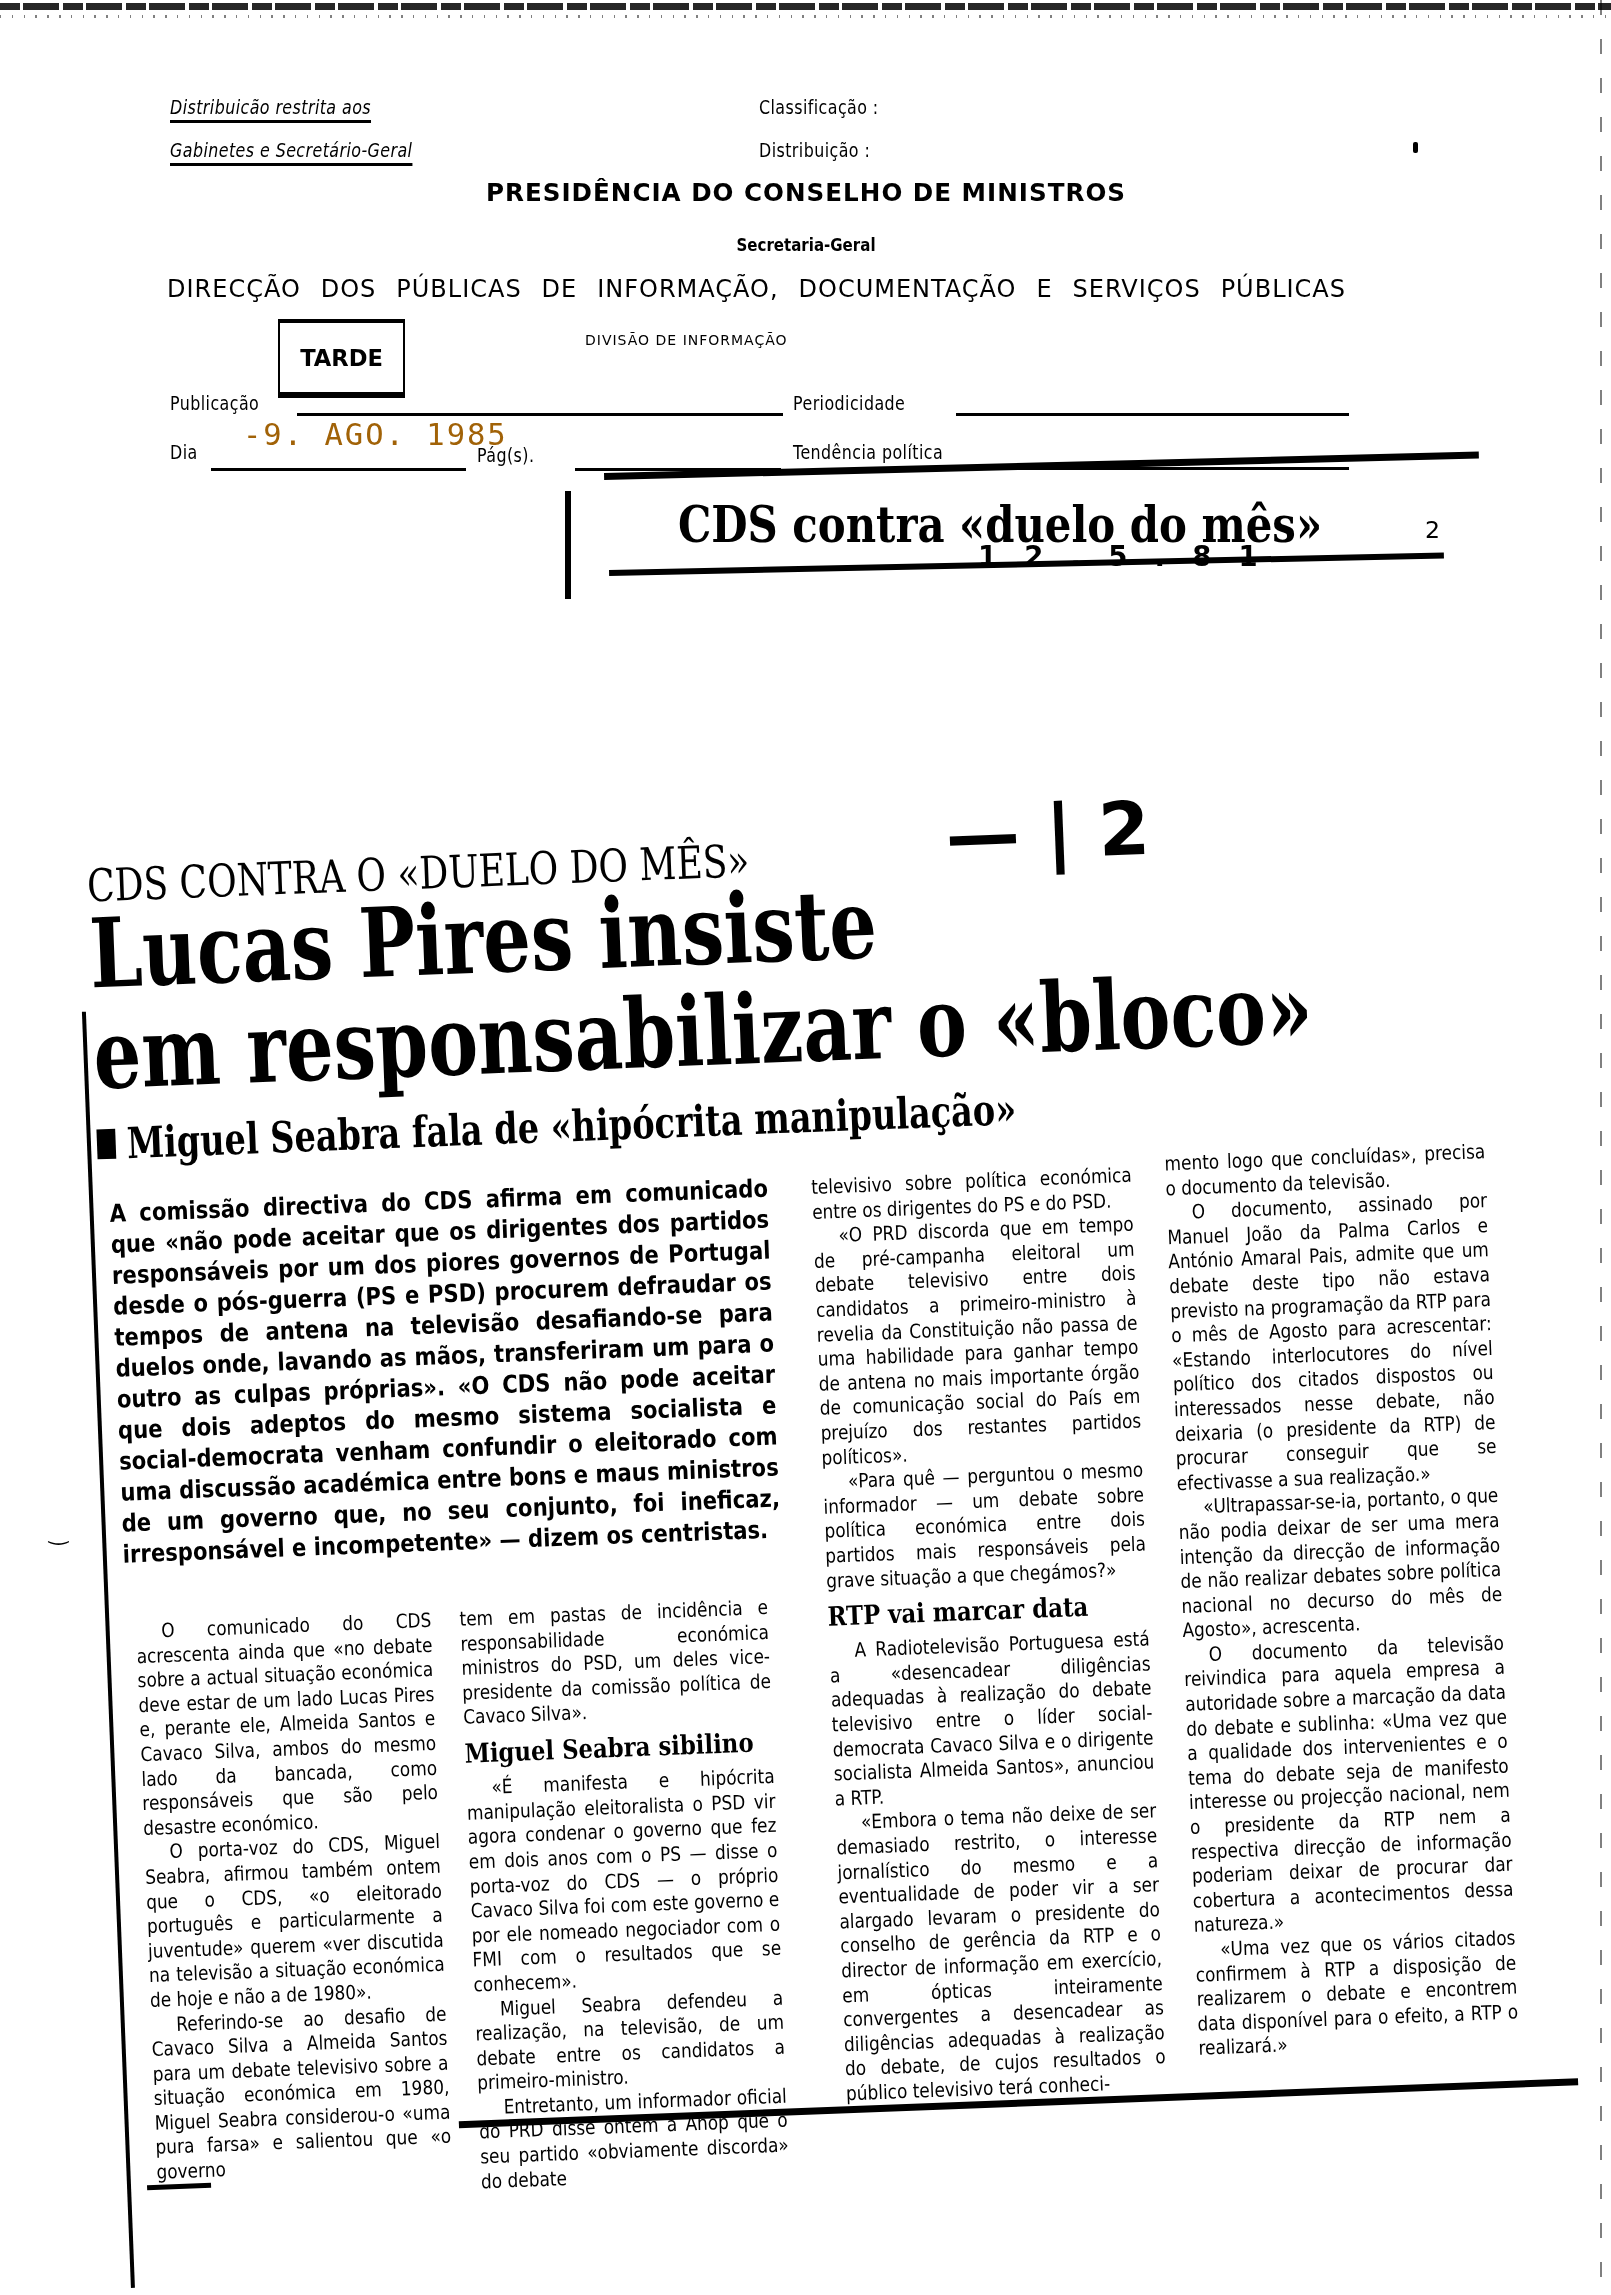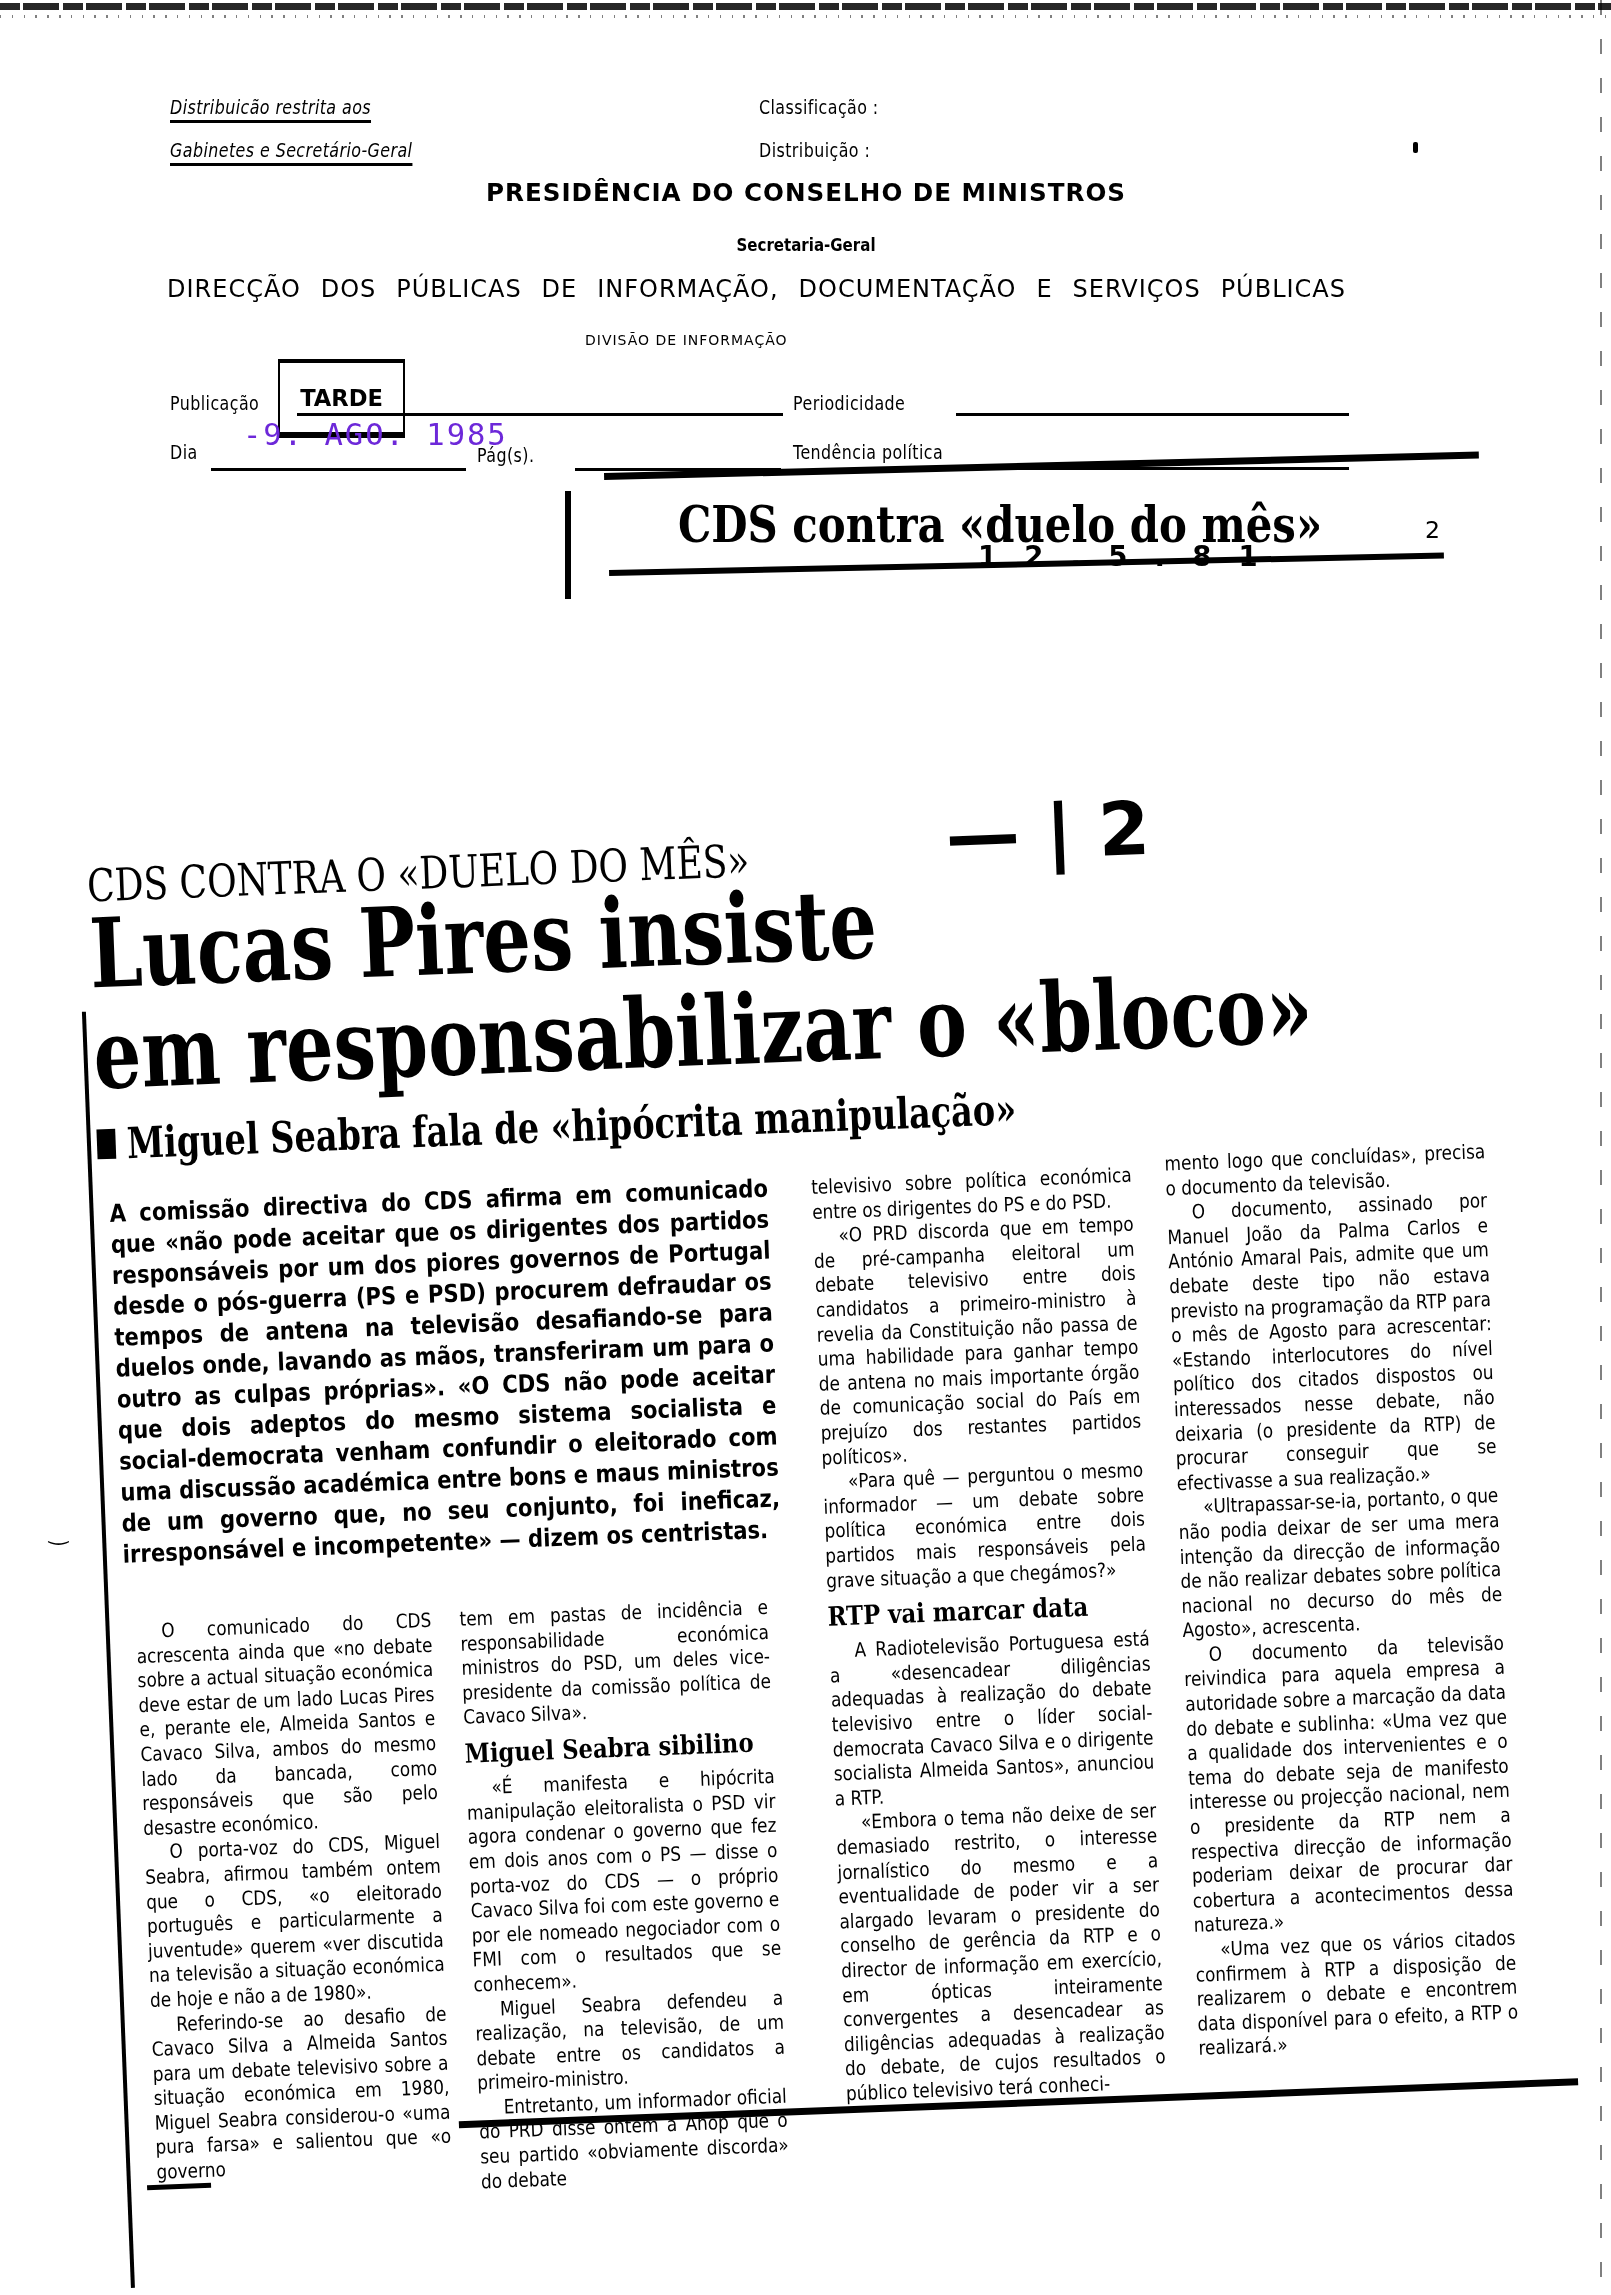--- a/index.html
+++ b/index.html
@@ -42,29 +42,29 @@
   }
   .dir-line {
     left: 167px; top: 275px; width: 1179px;
     display: flex; justify-content: space-between;
     font-family: "DejaVu Sans", sans-serif; font-size: 24px; letter-spacing: 1px;
   }
   .stamp {
     left: 278px; top: 319px; width: 123px; height: 69px;
     border: 2.9px solid #000; border-top-width: 4.9px; border-bottom-width: 6.9px;
     display: flex; align-items: center; justify-content: center;
-    font-family: "DejaVu Sans", sans-serif; font-weight: bold; font-size: 22.6px; margin-top: 40px;
+    font-family: "DejaVu Sans", sans-serif; font-weight: bold; font-size: 22.6px;
   }
   .division {
     left: 585px; top: 332px; font-family: "DejaVu Sans", sans-serif; font-size: 14px; letter-spacing: 1px;
   }
   .field-line { height: 2.9px; background: #000; }
   .stamp-date {
     font-family: "DejaVu Sans Mono", monospace; font-size: 30.5px; letter-spacing: 2px;
-    color: #6d28d9;
+    color: #a16207;
   }
 
   
   .clip1-top { left: 604px; top: 473px; width: 875px; height: 6.9px; background: #000; transform: rotate(-1.4deg); transform-origin: left top; }
   .clip1-left { left: 565px; top: 491px; width: 5.9px; height: 108px; background: #000; }
   .clip1-bottom { left: 609px; top: 570px; width: 835px; height: 5.9px; background: #000; transform: rotate(-1.2deg); transform-origin: left top; }
   .clip1-title {
     left: 678px; top: 494px;
     font-family: "DejaVu Serif", serif; font-weight: bold; font-size: 51px;
     transform: scaleX(0.82); transform-origin: left top; white-space: nowrap;

